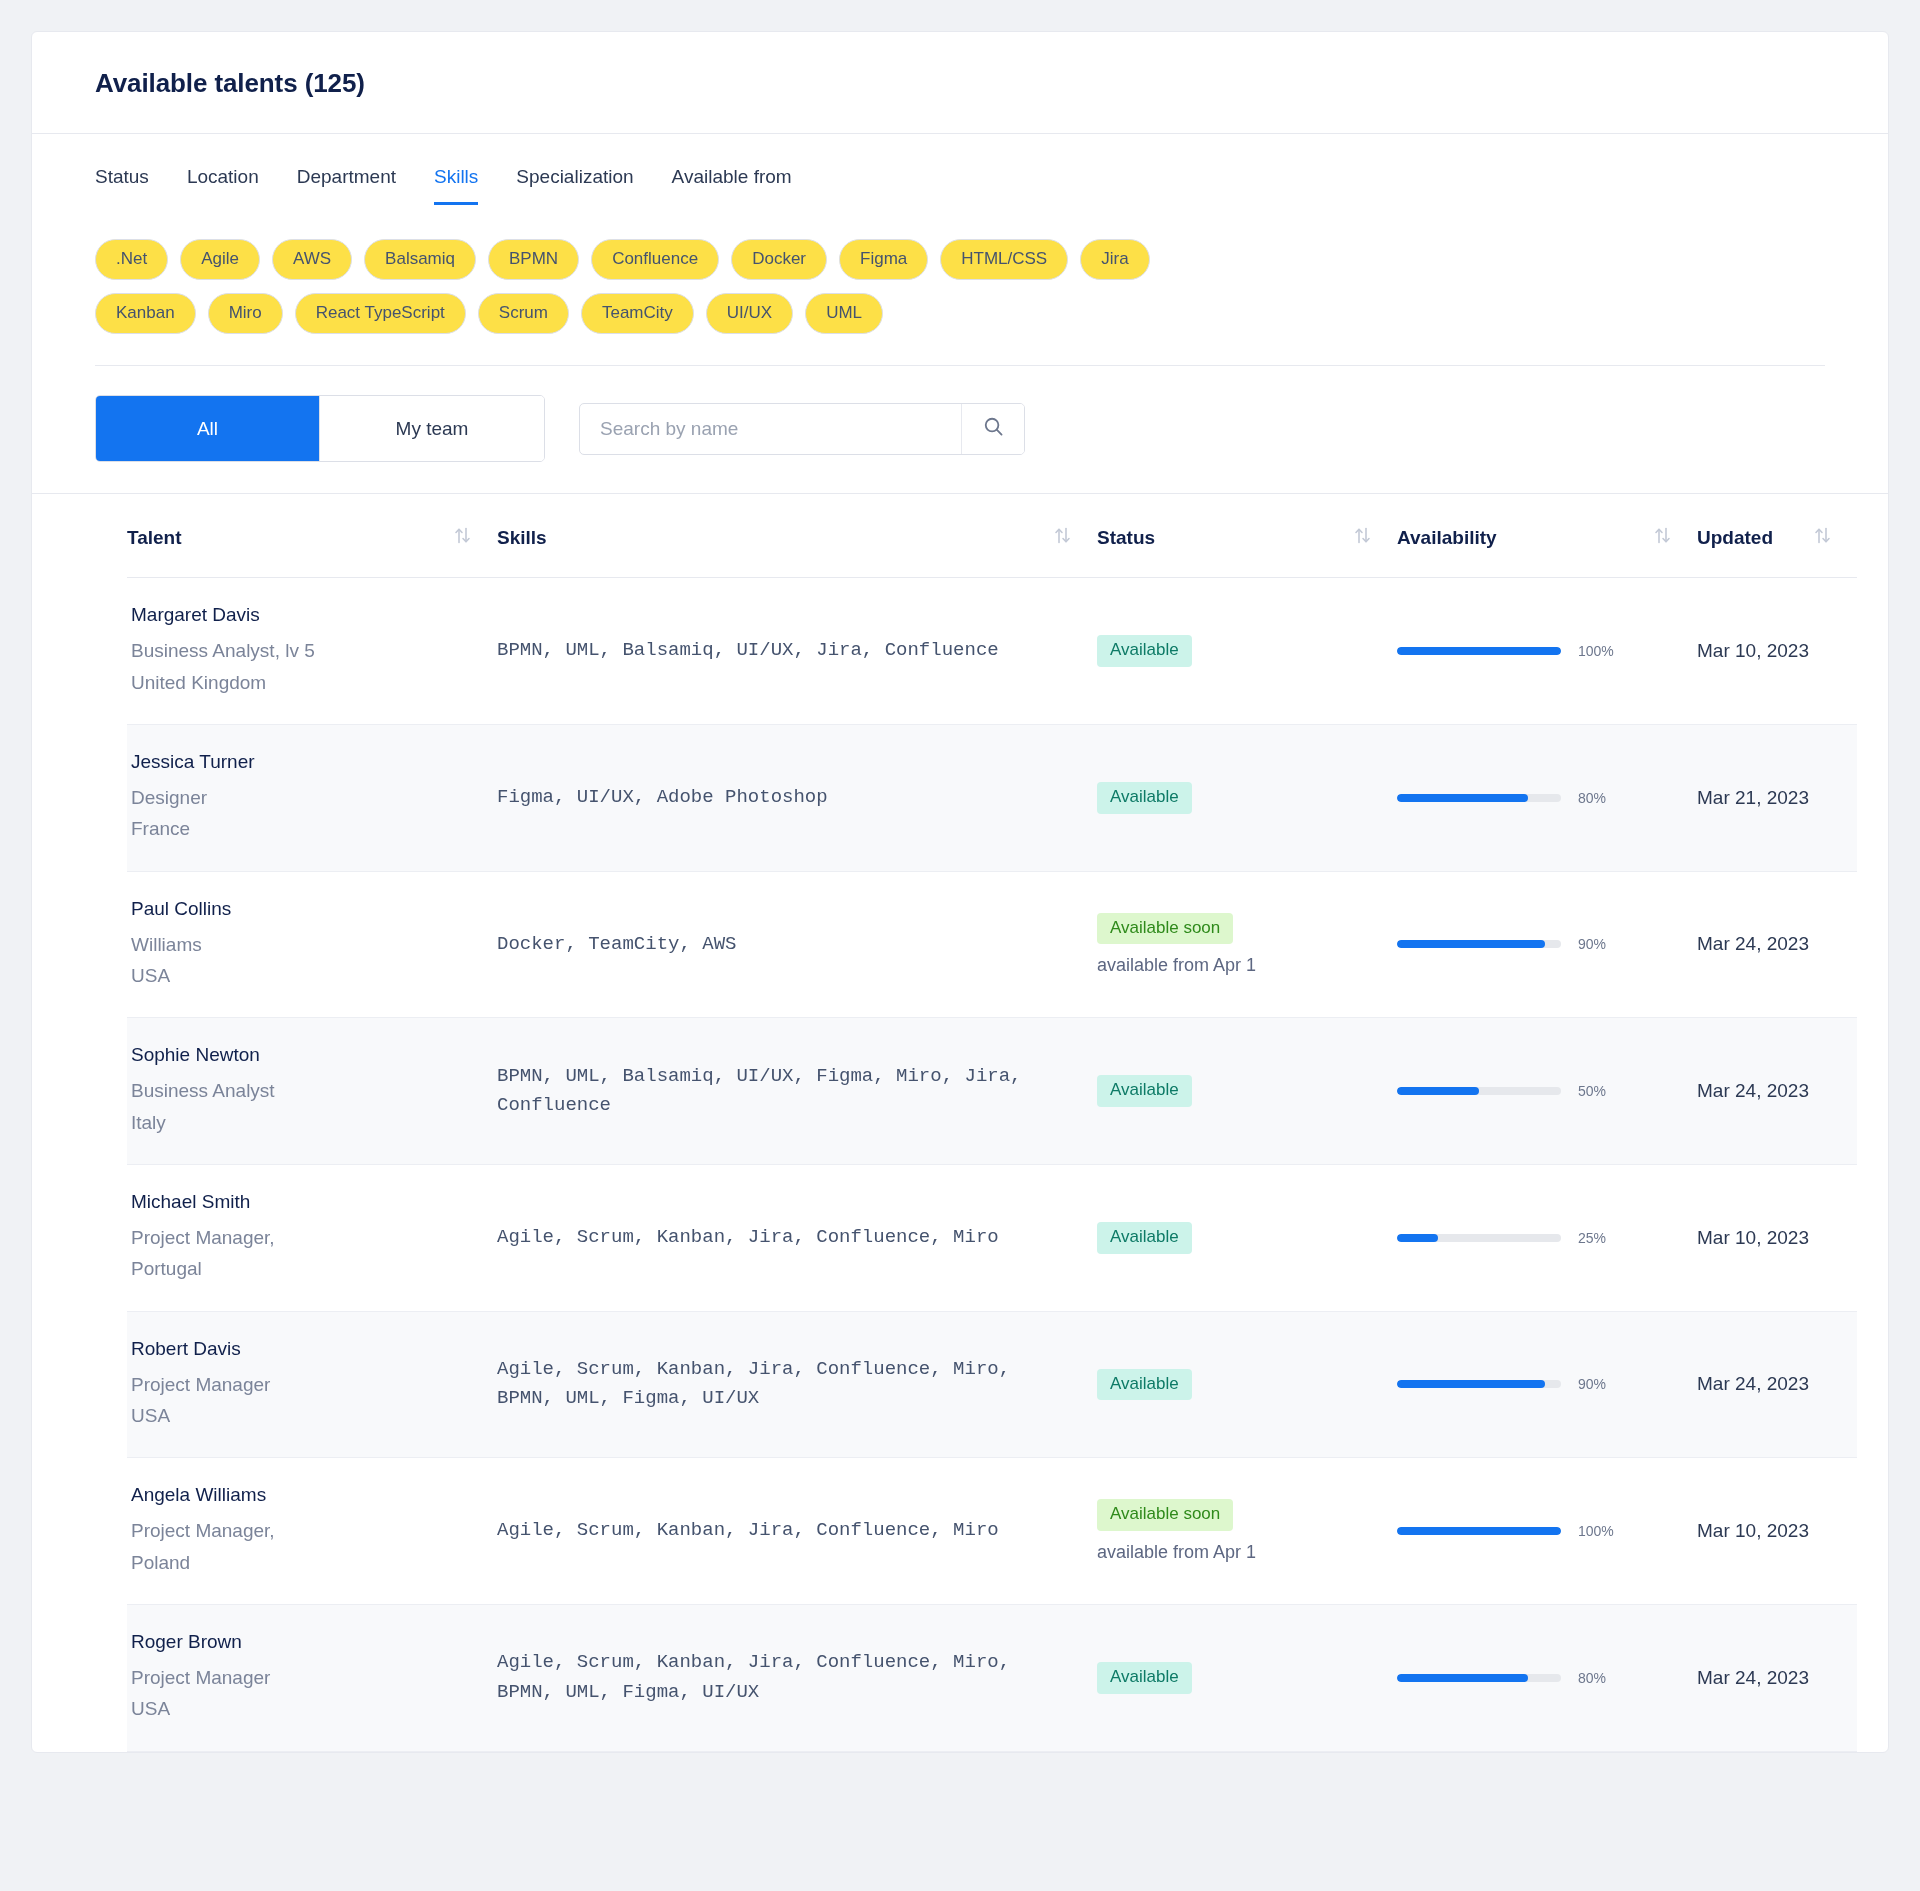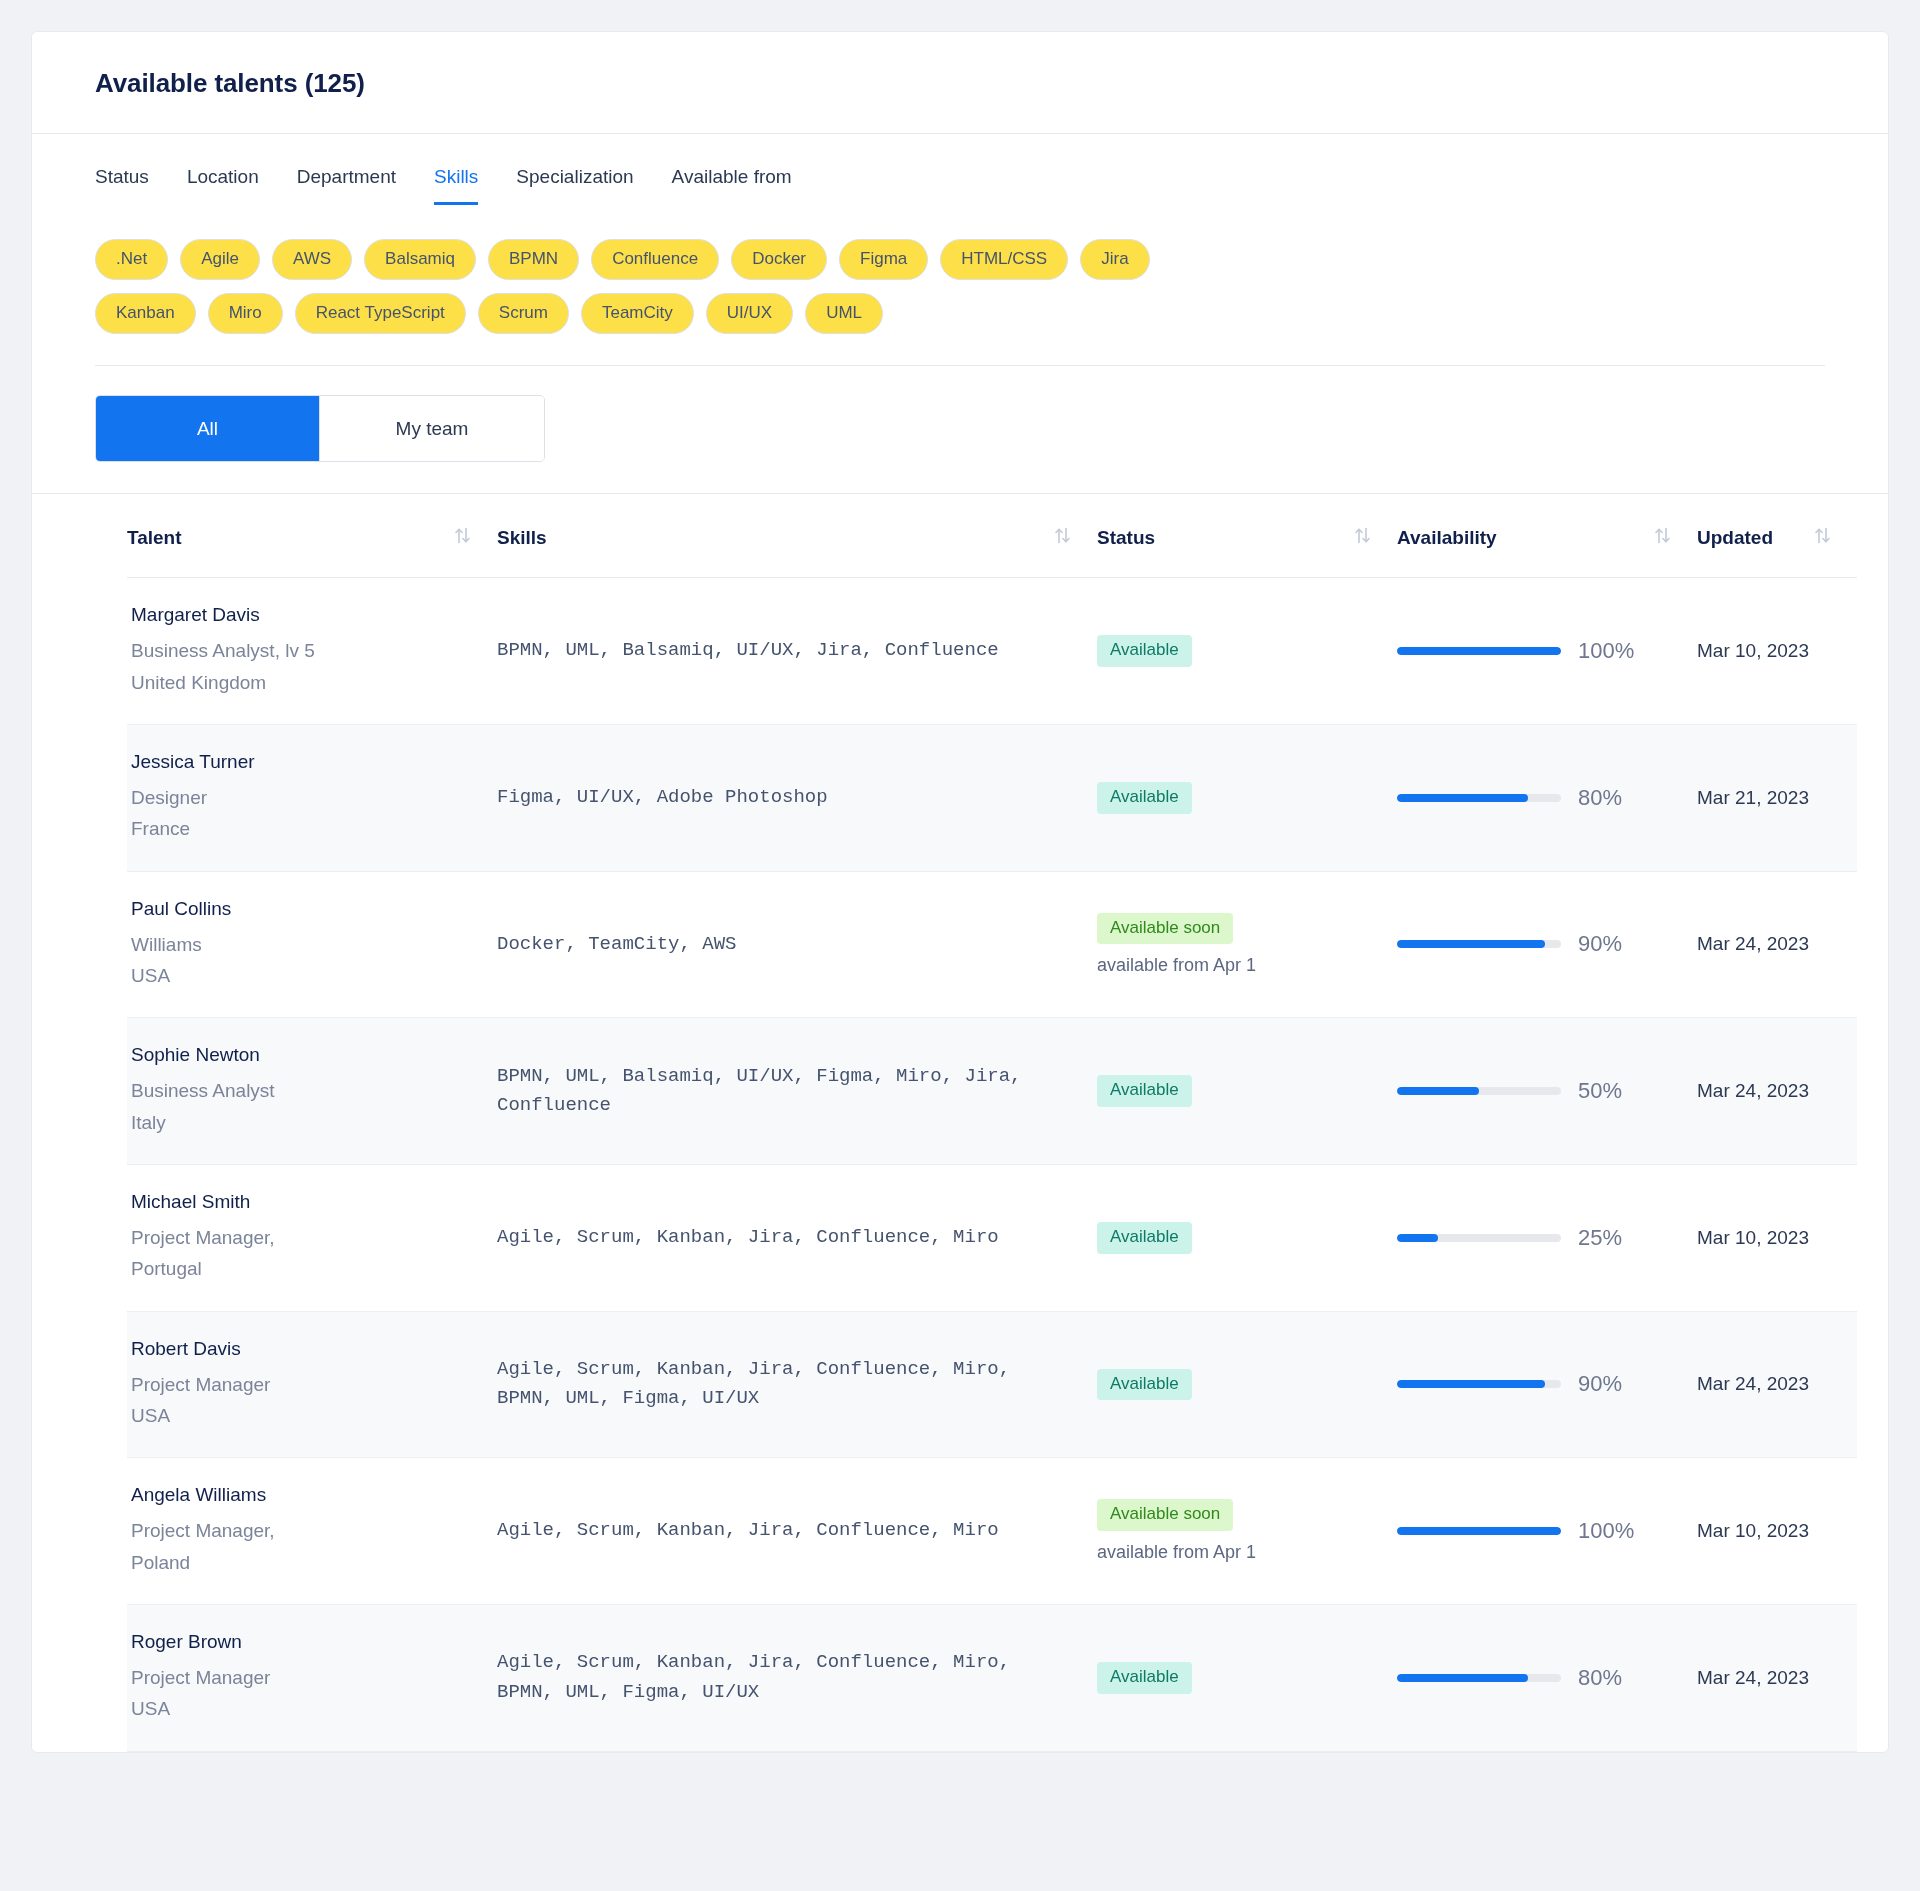--- a/index.html
+++ b/index.html
@@ -187,21 +187,21 @@
 
   .avail-cell { display: flex; align-items: center; gap: 17px; }
   .bar-track {
     width: 164px;
     height: 8px;
     background: #e6e8ec;
     border-radius: 4px;
     overflow: hidden;
   }
   .bar-fill { height: 100%; background: #1374f0; border-radius: 4px; }
-  .avail-pct { color: #6d778d; font-size: 22px; white-space: nowrap; }
+  .avail-pct { color: #6d778d; font-size: 14px; white-space: nowrap; }
   .updated-cell { color: #2c3953; font-size: 19px; white-space: nowrap; }
 </style>
 </head>
 <body>
 
 <div class="card">
 
   <div class="card-header">
     <div class="page-title">Available talents (125)</div>
   </div>
@@ -235,20 +235,31 @@
         <div class="chip">UML</div>
       </div>
     <div class="divider"></div>
 
     <div class="controls">
       <div class="segmented" id="segmented">
           <div class="seg-btn active">All</div>
           <div class="seg-btn">My team</div>
         </div>
 
+      <div class="searchbox">
+        <input type="text" placeholder="Search by name" style="">
+        <div class="search-btn">
+          <span>
+            <svg width="23" height="23" viewBox="0 0 24 24" fill="none" stroke="#6d778d" stroke-width="1.9" stroke-linecap="round">
+              <circle cx="10.5" cy="10.5" r="6.6"></circle>
+              <line x1="15.6" y1="15.6" x2="20.4" y2="20.4"></line>
+            </svg>
+          </span>
+        </div>
+      </div>
     </div>
   </div>
 
   <div class="table-wrap">
     <table>
       <thead>
         <tr id="thead-row">
             <th class="col-talent">
               <div class="th-inner">
                 <span>Talent</span>

